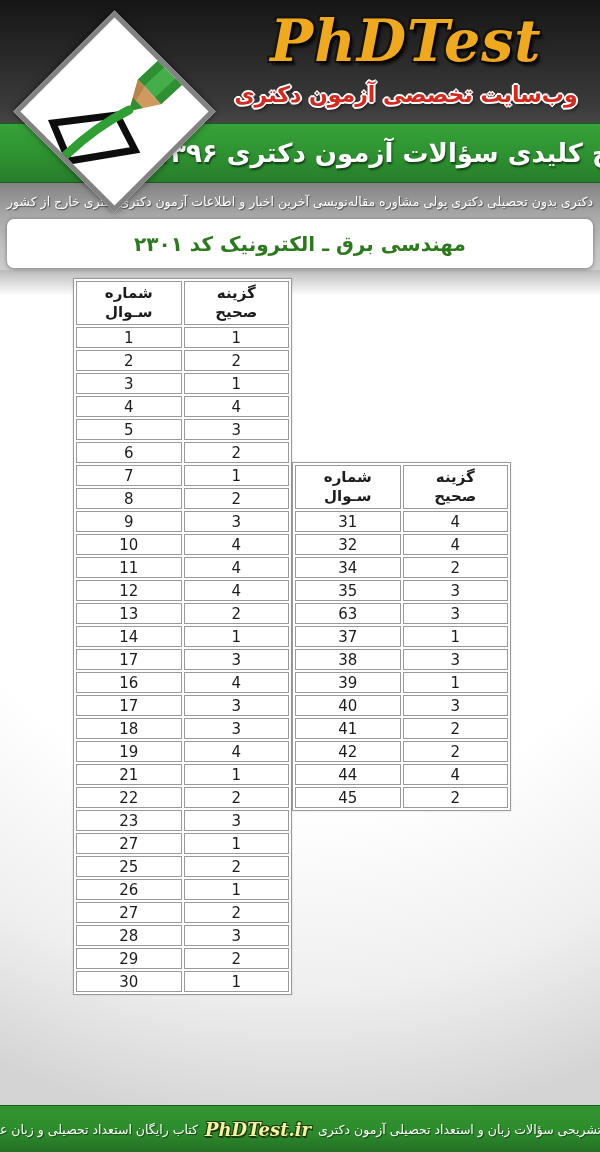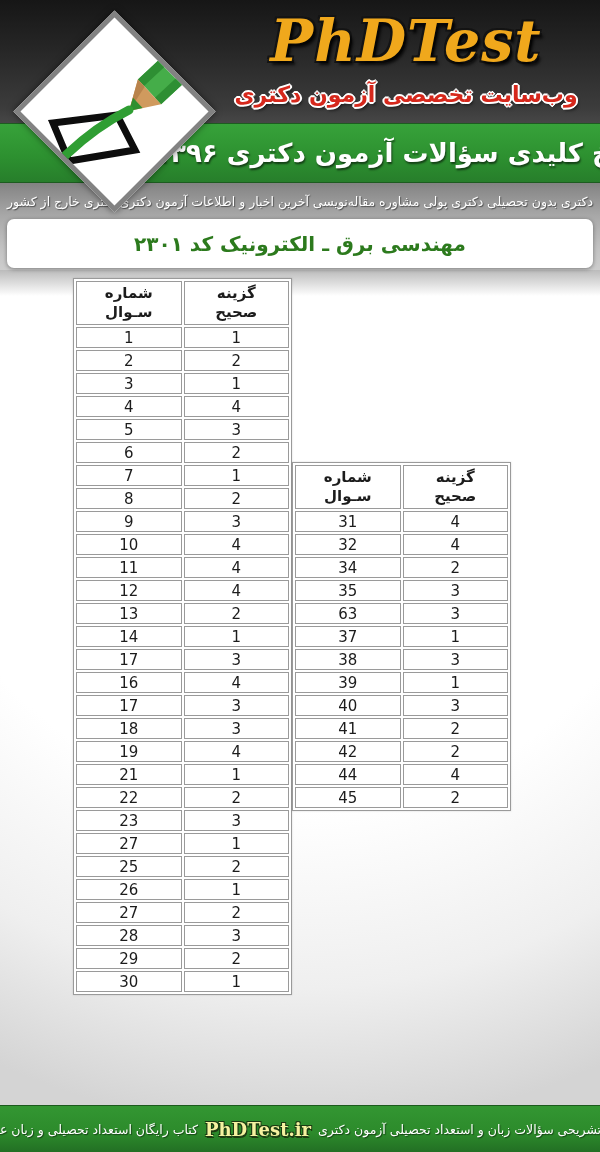--- a/index.html
+++ b/index.html
@@ -84,21 +84,21 @@
   
   .footer {
     position:absolute; left:0; bottom:0; width:100%; height:47px;
     background:linear-gradient(180deg,#339632 0%, #2c8a2b 60%, #236f24 100%);
     border-top:1px solid #1c5a1d;
     display:flex; direction:rtl; align-items:center; justify-content:center;
     gap:7px; padding:0 4px; white-space:nowrap;
   }
   .footer-text { color:#fff; font-size:12.5px; text-shadow:1px 1px 1px rgba(20,60,20,.9); }
   .footer-brand {
-    font-family:"DejaVu Serif", serif; font-weight:bold;
+    font-family:"DejaVu Serif", serif; font-style:italic; font-weight:bold;
     font-size:18px; color:#f5f2a0; cursor:pointer;
     text-shadow:1px 2px 0 #1c3a12, -1px -1px 0 #1c3a12, 1px -1px 0 #1c3a12, -1px 1px 0 #1c3a12;
   }
 </style>
 </head>
 <body>
 
 <div class="page">
 
   <div class="header">

